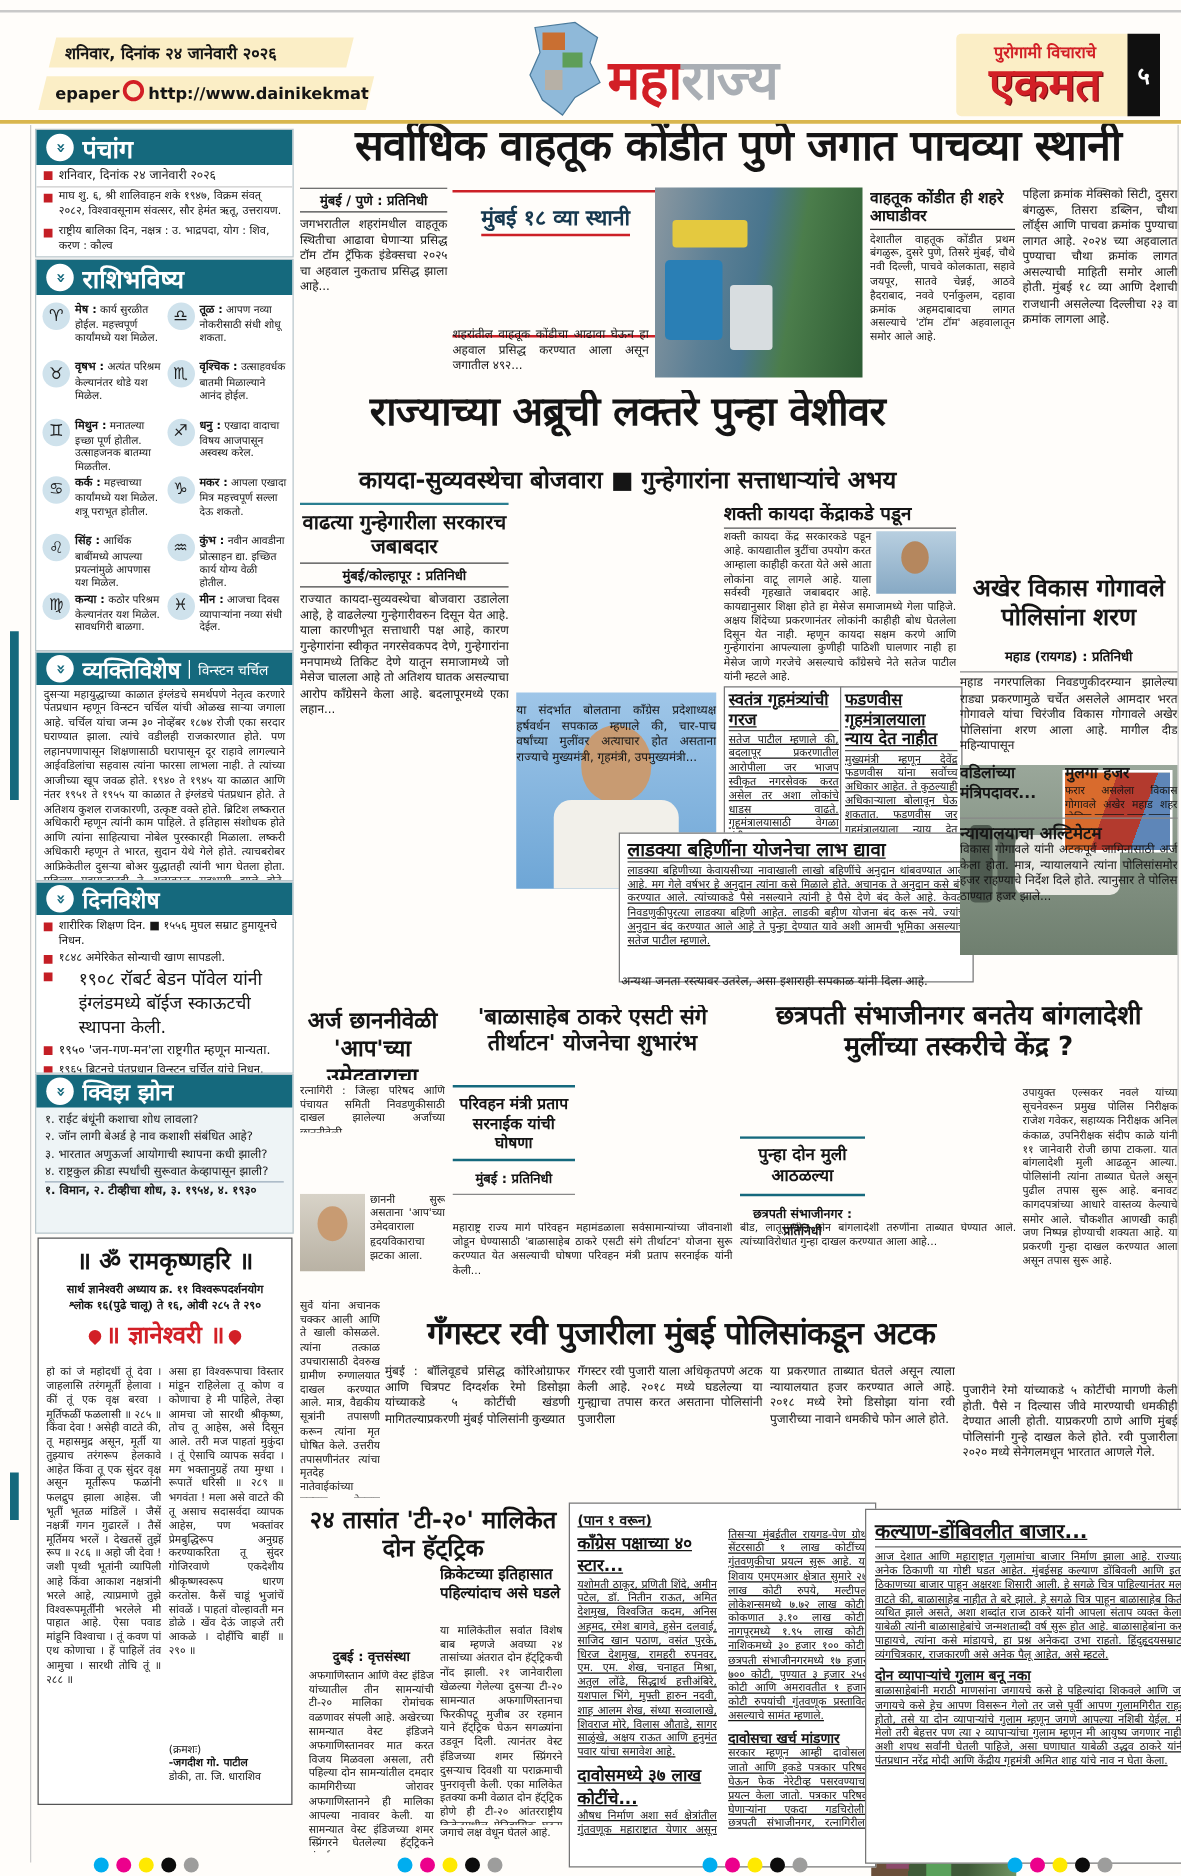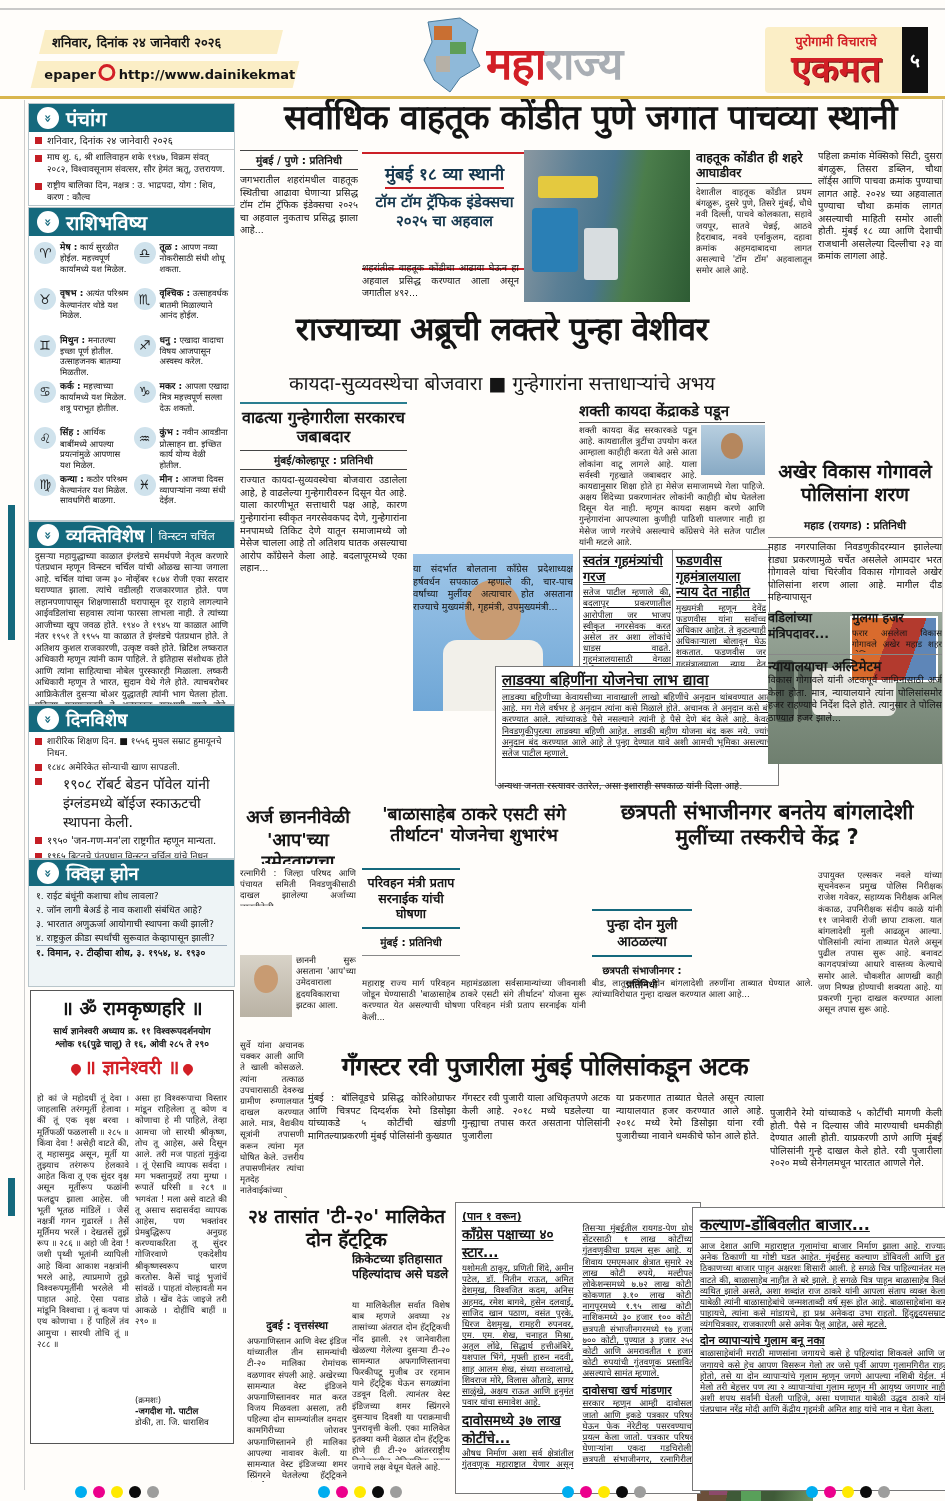--- a/index.html
+++ b/index.html
@@ -32,21 +32,21 @@
   .prow{display:flex;align-items:flex-start;padding:2px 6px;font-size:9.8px;line-height:1.35;}
   
   .rgrid{display:grid;grid-template-columns:1fr 1fr;grid-auto-flow:column;grid-template-rows:repeat(6,1fr);padding:4px 3px;}
   .rcell{display:flex;gap:4px;align-items:flex-start;padding:2px 2px;overflow:hidden;}
   .zo{min-width:22px;height:22px;border-radius:50%;background:#cfe2ec;color:#1c1c1c;display:flex;align-items:center;justify-content:center;font-size:13px;}
   .rtxt{font-size:8.4px;line-height:1.25;}
   .rname{font-weight:bold;font-size:9px;}
   
   .h1a{font-size:34px;font-weight:900;line-height:1.08;text-align:center;letter-spacing:-.5px;}
   .h2a{font-size:32px;font-weight:900;line-height:1.08;text-align:center;letter-spacing:-.5px;}
-  .subh{font-size:19px;font-weight:400;text-align:center;}
+  .subh{font-size:19px;font-weight:700;text-align:center;}
   .dateline{font-weight:bold;font-size:10.5px;text-align:center;border-top:1px solid #444;border-bottom:1px solid #444;padding:2px 0;margin-bottom:4px;}
   .boxhead{font-weight:800;font-size:15px;line-height:1.2;}
   .rule-t{border-top:2px solid #2a7e90;}
   .hl{border-top:2px solid #cc2027;border-bottom:2px solid #cc2027;color:#16384f;font-weight:900;text-align:center;padding:8px 4px;}
   .hl .l1{display:inline-block;border-bottom:2px solid #cc2027;font-size:17px;padding-bottom:2px;margin-bottom:4px;}
   .hl .l2{font-size:15px;line-height:1.25;}
   .kickerbox{border-top:2px solid #15697d;border-bottom:2px solid #15697d;font-weight:800;text-align:center;padding:5px 2px;font-size:12.5px;line-height:1.25;}
   .photo{position:relative;background:#999;}
   .wbox{background:#fff;border:1px solid #777;text-decoration:underline;}
   .dots{position:absolute;display:flex;gap:6px;}
@@ -265,21 +265,20 @@
   </div>
 
   <div class="b h1a" style="left:238px;top:99px;width:705px;height:48px;">सर्वाधिक वाहतूक कोंडीत पुणे जगात पाचव्या स्थानी</div>
 
   <div class="b" style="left:240px;top:150px;width:118px;height:152px;">
     <div class="dateline">मुंबई / पुणे : प्रतिनिधी</div>
     <div class="sm j">जगभरातील शहरांमधील वाहतूक स्थितीचा आढावा घेणाऱ्या प्रसिद्ध टॉम टॉम ट्रॅफिक इंडेक्सचा २०२५ चा अहवाल नुकताच प्रसिद्ध झाला आहे...</div>
   </div>
   <div class="b hl" style="left:362px;top:152px;width:157px;height:98px;">
     <span class="l1">मुंबई १८ व्या स्थानी</span>
-    <div class="l2">टॉम टॉम ट्रॅफिक इंडेक्सचा २०२५ चा अहवाल</div>
   </div>
   <div class="b sm j" style="left:362px;top:262px;width:157px;height:40px;">शहरांतील वाहतूक कोंडीचा आढावा घेऊन हा अहवाल प्रसिद्ध करण्यात आला असून जगातील ४९२...</div>
 
   <div class="b photo" style="left:524px;top:150px;width:166px;height:152px;background:linear-gradient(100deg,#8b98a1 0%,#5b7f95 30%,#49758d 48%,#4b7d4b 65%,#2e5c34 100%);">
     <div style="position:absolute;left:8px;top:58px;width:46px;height:64px;background:#2a7fb5;border-radius:4px;"></div>
     <div style="position:absolute;left:60px;top:78px;width:34px;height:52px;background:#d8dde0;border-radius:3px;"></div>
     <div style="position:absolute;left:14px;top:26px;width:60px;height:22px;background:#e4c93f;border-radius:3px;"></div>
   </div>
 
   <div class="b" style="left:696px;top:150px;width:116px;height:152px;">

